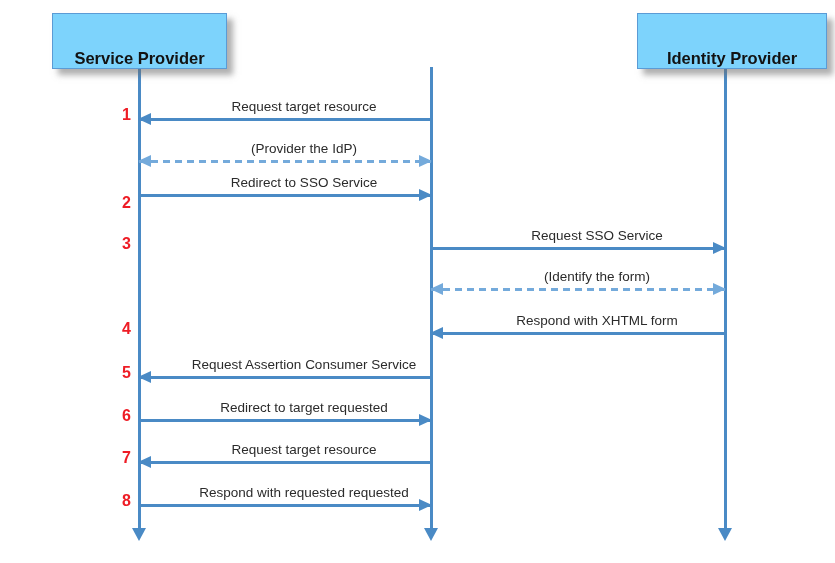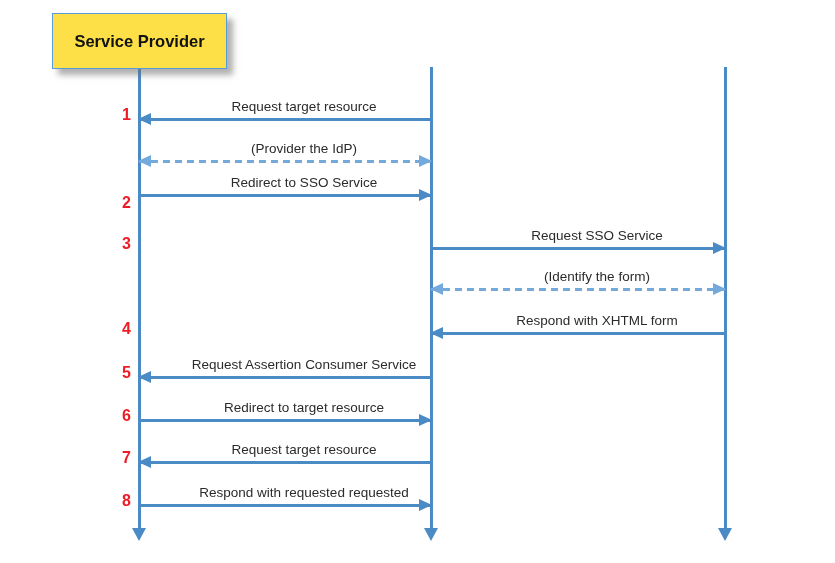--- a/index.html
+++ b/index.html
@@ -6,24 +6,24 @@
   #canvas{
     position:relative;
     width:835px;height:563px;
     background:#fff;
     font-family:"Liberation Sans", sans-serif;
     overflow:hidden;
   }
   .actor-box{
     position:absolute;
     top:13px;height:54px;
-    background:#fde047;
+    background:#7dd3fc;
     border:1px solid var(--box-border);
     box-shadow:6px 6px 6px rgba(110,110,110,.55);
-    display:flex;align-items:center;justify-content:center;
+    display:flex;align-items:flex-end;justify-content:center;
     font-weight:bold;font-size:16.5px;
     color:var(--actor-text);
     z-index:3;
   }
   .lifeline{
     position:absolute;
     top:67px;height:461px;width:3px;
     background:var(--line);
     z-index:1;
   }
@@ -69,20 +69,23 @@
   <div class="lifeline" style="left:138px"></div>
   <div class="lifeline" style="left:430px"></div>
   <div class="lifeline" style="left:724px"></div>
   <div class="lifeline-arrow" style="left:132px"></div>
   <div class="lifeline-arrow" style="left:424px"></div>
   <div class="lifeline-arrow" style="left:718px"></div>
 
   <div class="actor-box" style="left:52px;width:173px">
     <span>Service Provider</span>
   </div>
+  <div class="actor-box" style="left:637px;width:188px">
+    <span>Identity Provider</span>
+  </div>
 
   <span class="step-num" style="top:107px">1</span>
   <span class="step-num" style="top:195px">2</span>
   <span class="step-num" style="top:236px">3</span>
   <span class="step-num" style="top:321px">4</span>
   <span class="step-num" style="top:365px">5</span>
   <span class="step-num" style="top:408px">6</span>
   <span class="step-num" style="top:450px">7</span>
   <span class="step-num" style="top:493px">8</span>
 
@@ -117,21 +120,21 @@
     <div class="msg-label">Respond with XHTML form</div>
     <div class="ah ah-left"></div>
   </div>
 
   <div class="msg" style="left:139px;top:376px;width:292px">
     <div class="msg-label">Request Assertion Consumer Service</div>
     <div class="ah ah-left"></div>
   </div>
 
   <div class="msg" style="left:139px;top:419px;width:292px">
-    <div class="msg-label">Redirect to target resource</div>
+    <div class="msg-label">Redirect to target requested</div>
     <div class="ah ah-right"></div>
   </div>
 
   <div class="msg" style="left:139px;top:461px;width:292px">
     <div class="msg-label">Request target resource</div>
     <div class="ah ah-left"></div>
   </div>
 
   <div class="msg" style="left:139px;top:504px;width:292px">
     <div class="msg-label">Respond with requested requested</div>

